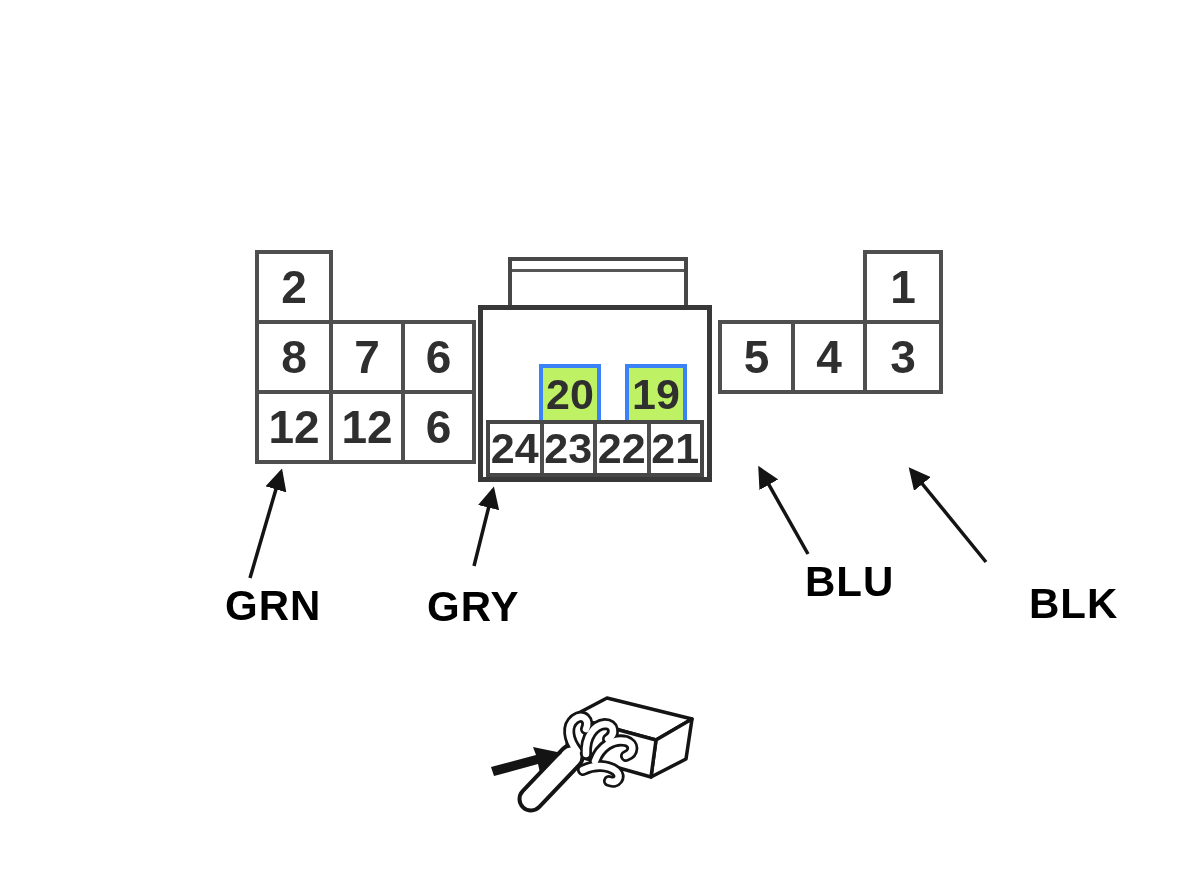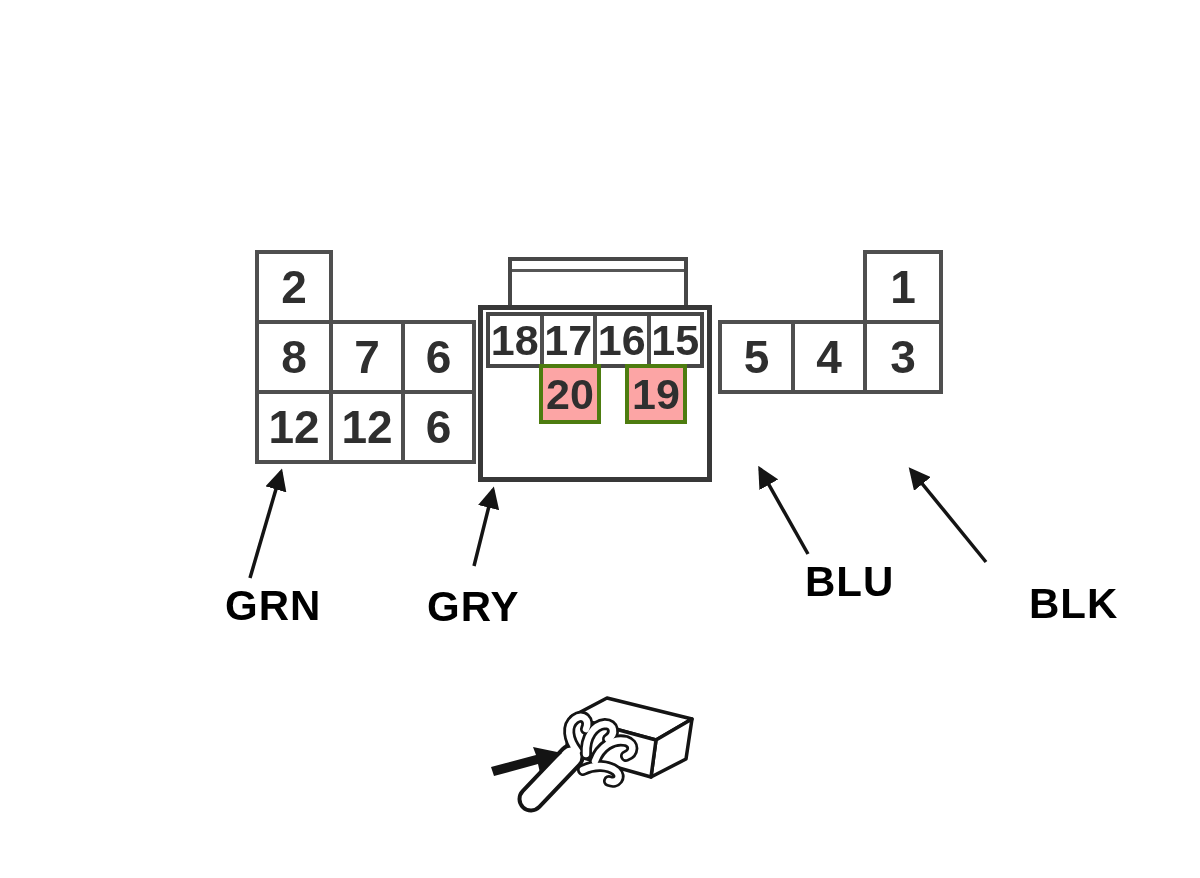--- a/index.html
+++ b/index.html
@@ -42,22 +42,22 @@
     border:4px solid #474747; display:flex;
   }
   .gryrow.row1 { top:2px;   height:56px; }
   .gryrow.row3 { top:110px; height:57px; }
   .gryrow .gcell {
     flex:1; display:flex; align-items:center; justify-content:center;
     font-weight:bold; font-size:43px; line-height:1; color:#2f2f2f;
   }
   .gryrow .gcell + .gcell { border-left:4px solid #4f4f4f; }
   .mcell {
-    position:absolute; box-sizing:border-box; border:4px solid #4d7c0f;
-    top:54px; height:60px; background:#fca5a5;
+    position:absolute; box-sizing:border-box; border:4px solid #3b82f6;
+    top:54px; height:60px; background:#bef264;
     display:flex; align-items:center; justify-content:center;
     font-weight:bold; font-size:43px; line-height:1; color:#2f2f2f;
   }
   #cell-20 { left:56px;  width:62px; }
   #cell-19 { left:114px; width:62px;margin-left:28px; }
 
   
   .lbl {
     position:absolute; font-weight:bold; font-size:42px; line-height:1;
     color:#000000; letter-spacing:1px; white-space:nowrap;
@@ -94,28 +94,28 @@
         <td class="c2">12</td>
         <td class="c3">6</td>
       </tr>
     </tbody>
       </table>
 
     <div class="tab">
       <div class="tab-line"></div>
     </div>
     <div class="grybox">
-      <div class="gryrow row1">
-        <div class="gcell">18</div>
-        <div class="gcell">17</div>
-        <div class="gcell">16</div>
-        <div class="gcell">15</div>
-      </div>
       <div class="mcell" id="cell-20">20</div>
       <div class="mcell" id="cell-19">19</div>
+      <div class="gryrow row3">
+        <div class="gcell">24</div>
+        <div class="gcell">23</div>
+        <div class="gcell">22</div>
+        <div class="gcell">21</div>
+      </div>
     </div>
 
     <table class="pin-table" id="right-table">
       <tbody>
           <tr>
         <td class="c1 empty"></td>
         <td class="c2 empty"></td>
         <td class="c3">1</td>
       </tr>
       <tr>

